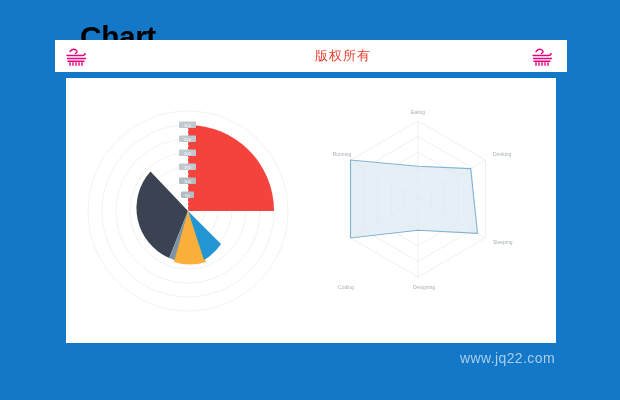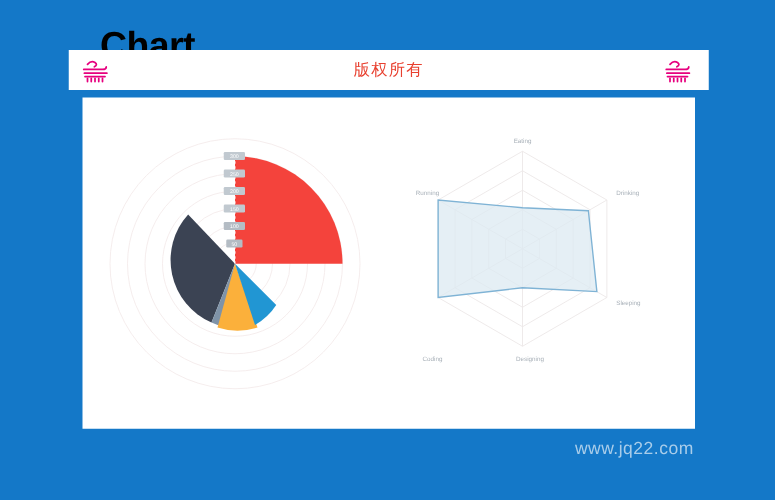--- a/index.html
+++ b/index.html
@@ -21,21 +21,21 @@
   }
 
   
   .ribbon{
     position:absolute;left:55px;top:40px;width:512px;height:32px;
     background:#ffffff;z-index:3;
   }
   .ribbon-text{
     position:absolute;left:0;top:0;width:512px;height:32px;
     display:flex;align-items:center;justify-content:center;
-    font-size:13px;color:#e8402f;letter-spacing:1px;
+    font-size:13px;color:#e8402f;letter-spacing:1px;padding-left:32px;
   }
   .ribbon-icon{
     position:absolute;top:4px;width:34px;height:24px;
     display:block;
   }
   .ribbon-icon.left{left:8px;}
   .ribbon-icon.right{right:8px;}
 
   
   .card{

